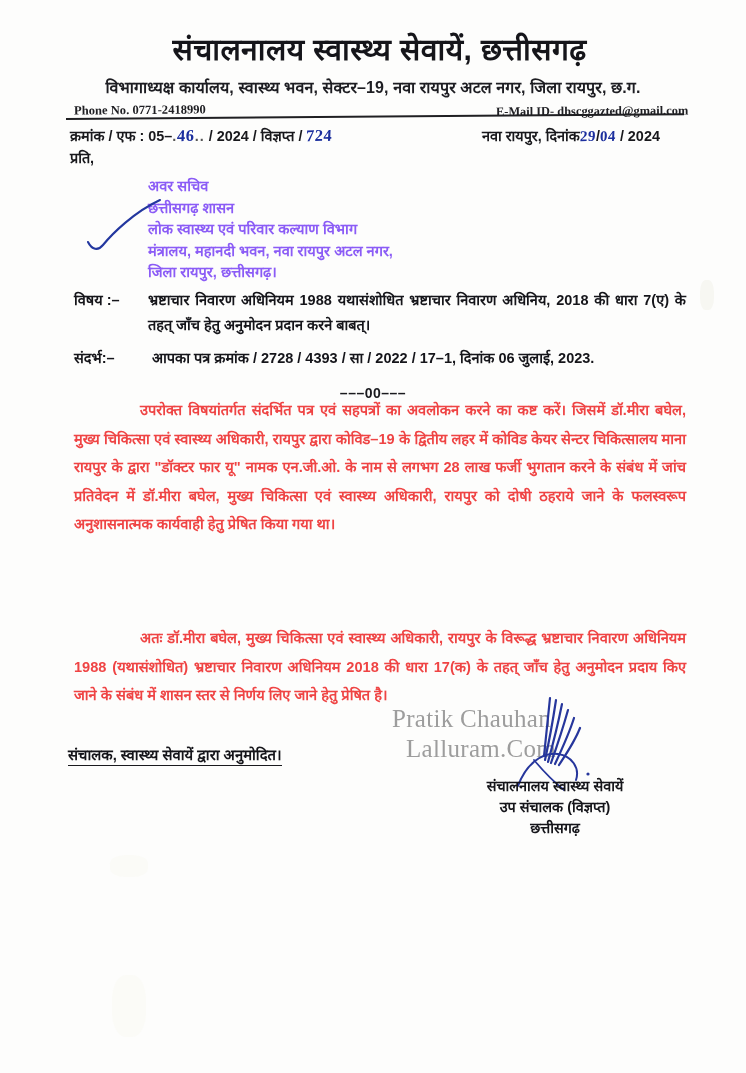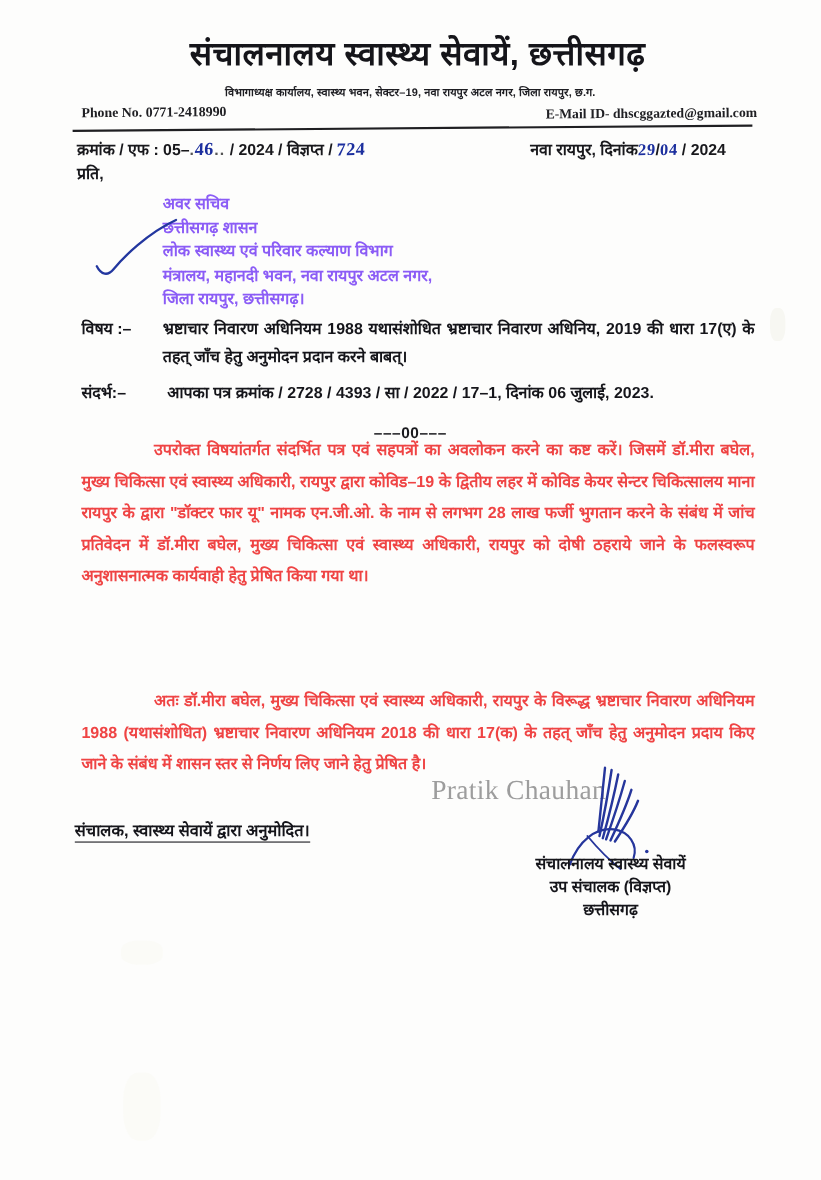--- a/index.html
+++ b/index.html
@@ -44,21 +44,21 @@
     font-size: 30px;
     font-weight: 700;
     letter-spacing: 0.4px;
     color: #15151a;
     margin-top: 33px;
     line-height: 1.12;
     padding-left: 13px;
   }
   .org-address {
     text-align: center;
-    font-size: 10px;
+    font-size: 16px;
     font-weight: 600;
     color: #1d1d22;
     margin-top: 9px;
     letter-spacing: 0.1px;
   }
   .contact-row {
     position: relative;
     height: 20px;
     margin-top: 5px;
   }
@@ -313,37 +313,38 @@
       <div>मंत्रालय, महानदी भवन, नवा रायपुर अटल नगर,</div>
       <div>जिला रायपुर, छत्तीसगढ़।</div>
     </div>
 
     <svg class="tick-mark" viewBox="0 0 80 56">
       <path d="M2 44 C6 52, 12 53, 17 47 C26 36, 48 14, 74 2" fill="none" stroke="#23379f" stroke-width="2.1" stroke-linecap="round"></path>
     </svg>
 
     <div class="field-block subject">
       <span class="field-label">विषय :–</span>
-      <div class="field-body">भ्रष्टाचार निवारण अधिनियम 1988 यथासंशोधित भ्रष्टाचार निवारण अधिनिय, 2019 की धारा 17(ए) के तहत् जॉंच हेतु अनुमोदन प्रदान करने बाबत्।</div>
+      <div class="field-body">भ्रष्टाचार निवारण अधिनियम 1988 यथासंशोधित भ्रष्टाचार निवारण अधिनिय, 2018 की धारा 7(ए) के तहत् जॉंच हेतु अनुमोदन प्रदान करने बाबत्।</div>
     </div>
 
     <div class="field-block reference">
       <span class="field-label">संदर्भ:–</span>
       <div class="field-body">आपका पत्र क्रमांक / 2728 / 4393 / सा / 2022 / 17–1, दिनांक 06 जुलाई, 2023.</div>
     </div>
 
     <div class="separator">–––00–––</div>
 
     <div class="para p1">उपरोक्त विषयांतर्गत संदर्भित पत्र एवं सहपत्रों का अवलोकन करने का कष्ट करें। जिसमें डॉ.मीरा बघेल, मुख्य चिकित्सा एवं स्वास्थ्य अधिकारी, रायपुर द्वारा कोविड–19 के द्वितीय लहर में कोविड केयर सेन्टर चिकित्सालय माना रायपुर के द्वारा "डॉक्टर फार यू" नामक एन.जी.ओ. के नाम से लगभग 28 लाख फर्जी भुगतान करने के संबंध में जांच प्रतिवेदन में डॉ.मीरा बघेल, मुख्य चिकित्सा एवं स्वास्थ्य अधिकारी, रायपुर को दोषी ठहराये जाने के फलस्वरूप अनुशासनात्मक कार्यवाही हेतु प्रेषित किया गया था।</div>
 
 
     <div class="para p3">अतः डॉ.मीरा बघेल, मुख्य चिकित्सा एवं स्वास्थ्य अधिकारी, रायपुर के विरूद्ध भ्रष्टाचार निवारण अधिनियम 1988 (यथासंशोधित) भ्रष्टाचार निवारण अधिनियम 2018 की धारा 17(क) के तहत् जॉंच हेतु अनुमोदन प्रदाय किए जाने के संबंध में शासन स्तर से निर्णय लिए जाने हेतु प्रेषित है।</div>
 
     <div class="watermark">
       <div class="wm1">Pratik Chauhan</div>
+      <div class="wm2">Lalluram.Com</div>
     </div>
 
     <div class="approval">संचालक, स्वास्थ्य सेवायें द्वारा अनुमोदित।</div>
 
     <svg class="ink-signature" viewBox="0 0 130 112">
       <g fill="none" stroke="#26369c" stroke-linecap="round" stroke-width="2.2">
         <path d="M54 8 C52 26, 50 48, 48 66"></path>
         <path d="M60 10 C57 30, 53 52, 49 70"></path>
         <path d="M66 14 C62 34, 57 54, 52 72"></path>
         <path d="M72 20 C67 38, 61 56, 55 73"></path>

